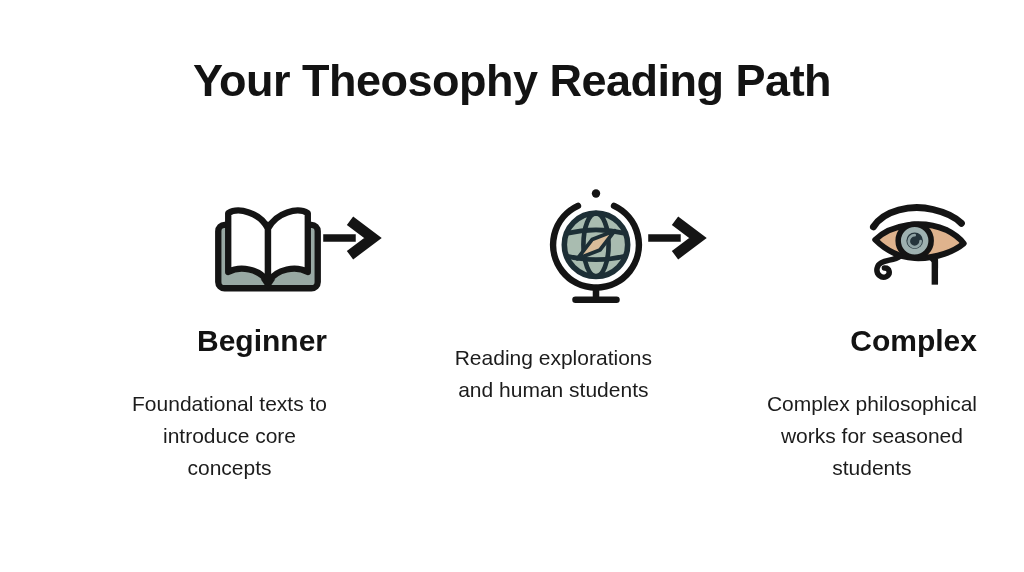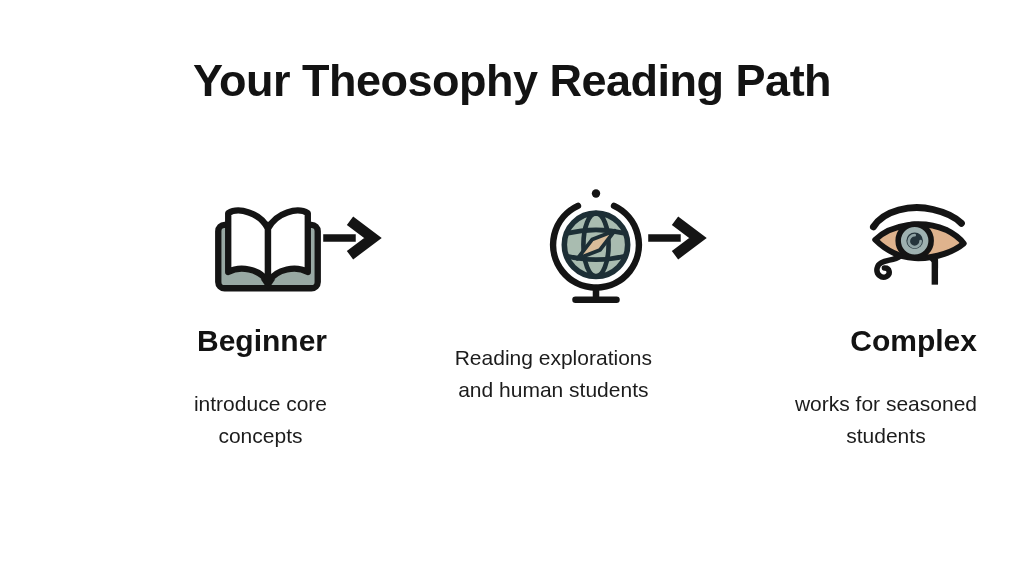--- a/index.html
+++ b/index.html
@@ -34,20 +34,21 @@
       <div class="icon-box">
         <svg width="118" height="104" viewBox="0 0 130 115" aria-hidden="true">
           <rect x="10" y="32" width="110" height="70" rx="7" fill="#98a8a3" stroke="#141414" stroke-width="7"></rect>
           <path d="M57 92 L65 104 L73 92 Z" fill="#141414"></path>
           <path d="M65 36 C56 18, 32 12, 21 19 L21 84 C34 77, 55 80, 65 95 Z" fill="#ffffff" stroke="#141414" stroke-width="7" stroke-linejoin="round"></path>
           <path d="M65 36 C74 18, 98 12, 109 19 L109 84 C96 77, 75 80, 65 95 Z" fill="#ffffff" stroke="#141414" stroke-width="7" stroke-linejoin="round"></path>
         </svg>
       </div>
       <h2 class="stage-title">Beginner</h2>
       <p class="stage-desc">
+        <span>Foundational texts to</span>
         <span>introduce core</span>
         <span>concepts</span>
       </p>
     </section>
 
     <div class="arrow-cell">
       <svg width="60" height="44" viewBox="0 0 62 46" aria-hidden="true">
         <path d="M3 23 H37" stroke="#141414" stroke-width="8" fill="none"></path>
         <path d="M31 5 L55 23 L31 41" stroke="#141414" stroke-width="11" fill="none" stroke-linejoin="miter"></path>
       </svg>
@@ -88,19 +89,20 @@
           <circle cx="52" cy="42" r="18" fill="#9eb1b0" stroke="#141414" stroke-width="6"></circle>
           <circle cx="52" cy="42" r="9" fill="#24343b"></circle>
           <path d="M52 36 A6.5 6.5 0 1 0 58.5 42.5" stroke="#8fa3a4" stroke-width="3" fill="none" stroke-linecap="round"></path>
           <path d="M36 59 C28 65, 13 62, 11 72 C9.6 79, 16 84, 21.5 81 C25.8 78.6, 25 71.5, 19 71.8" stroke="#141414" stroke-width="6" fill="none" stroke-linecap="round"></path>
           <polygon points="60,55 77.5,62 77.5,72" fill="#141414"></polygon>
           <path d="M74 64 L74 90" stroke="#141414" stroke-width="7"></path>
         </svg>
       </div>
       <h2 class="stage-title">Complex</h2>
       <p class="stage-desc">
+        <span>Complex philosophical</span>
         <span>works for seasoned</span>
         <span>students</span>
       </p>
     </section>
 
   </div>
 </main>
 
 </body></html>

